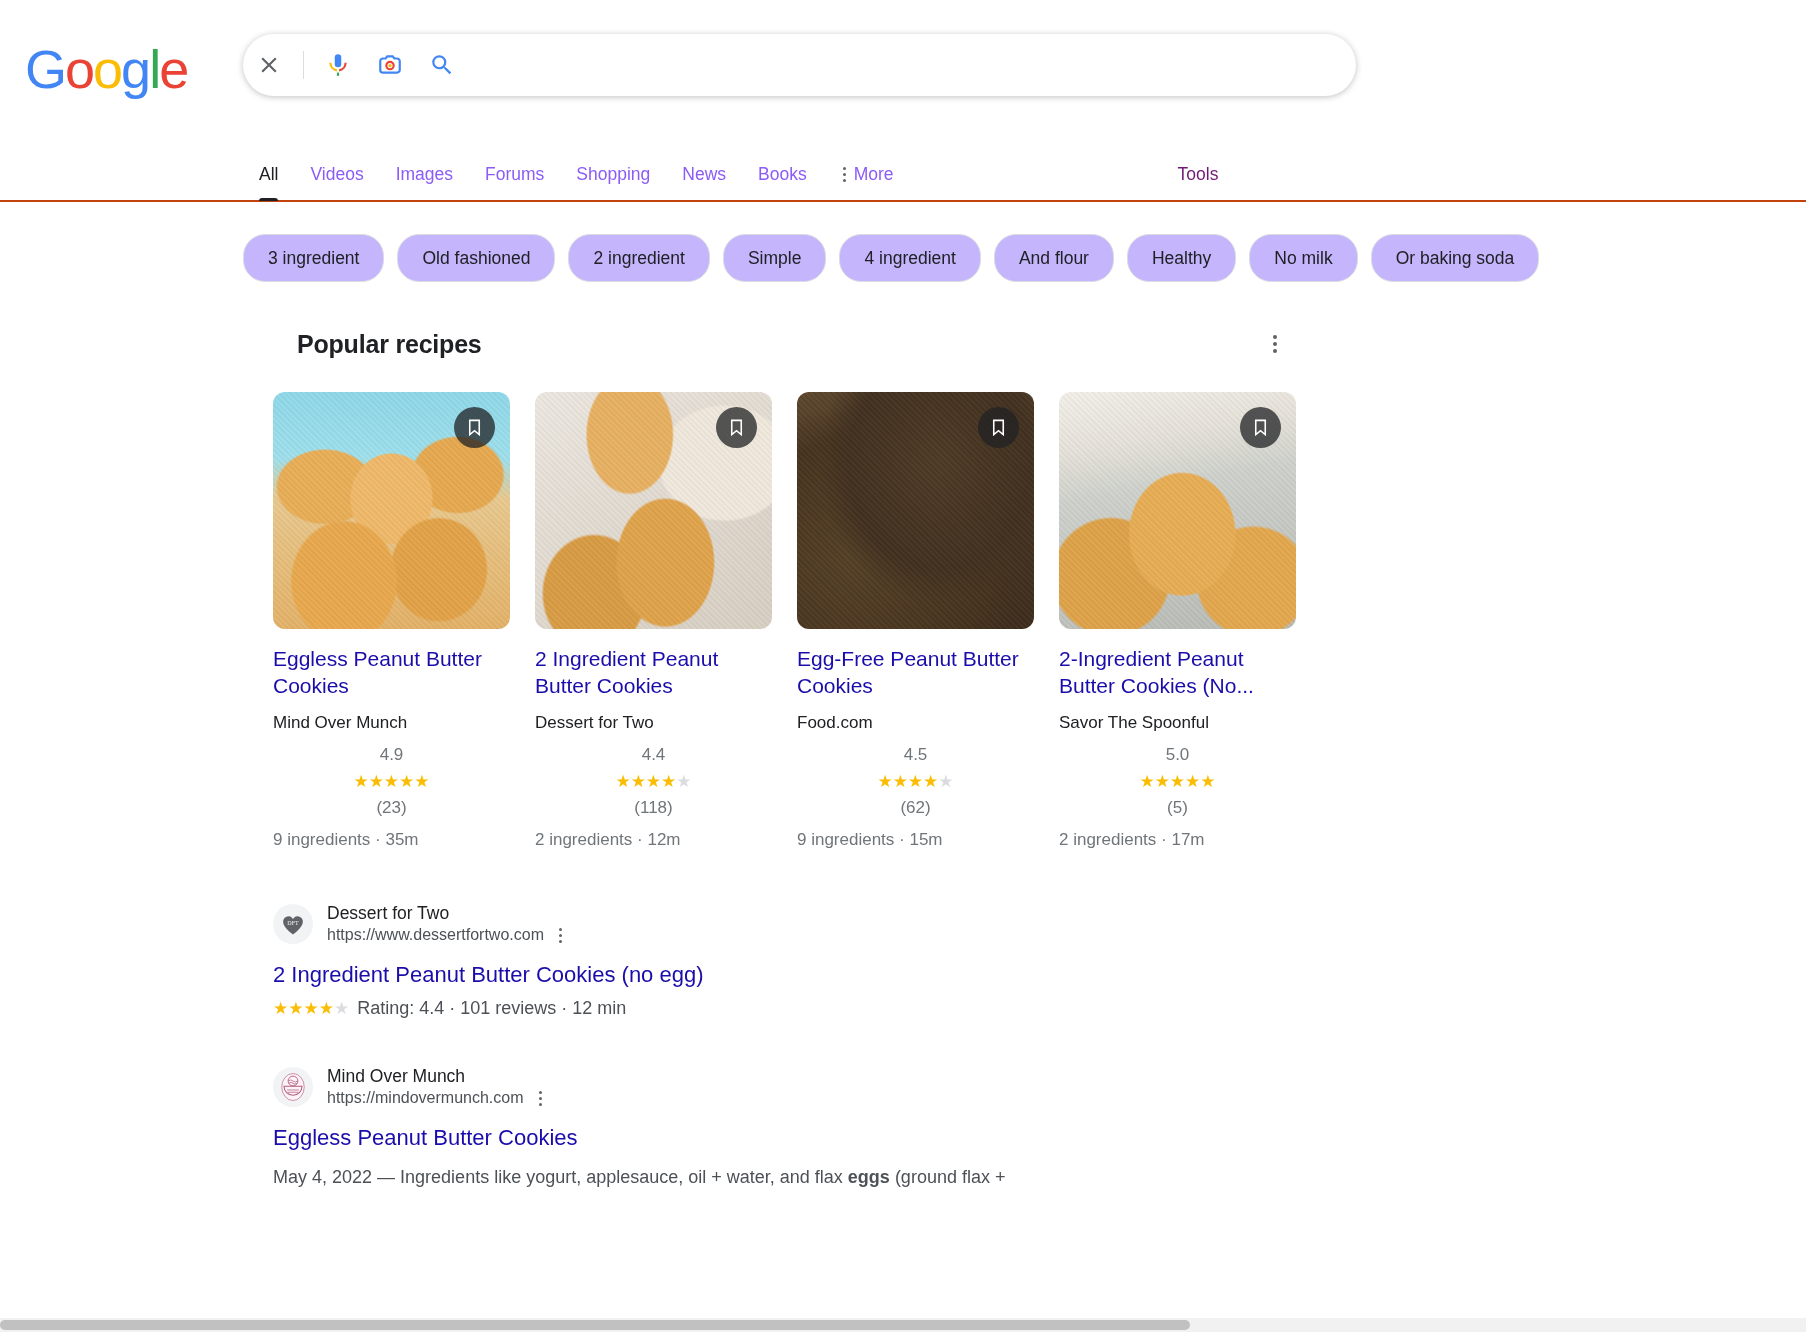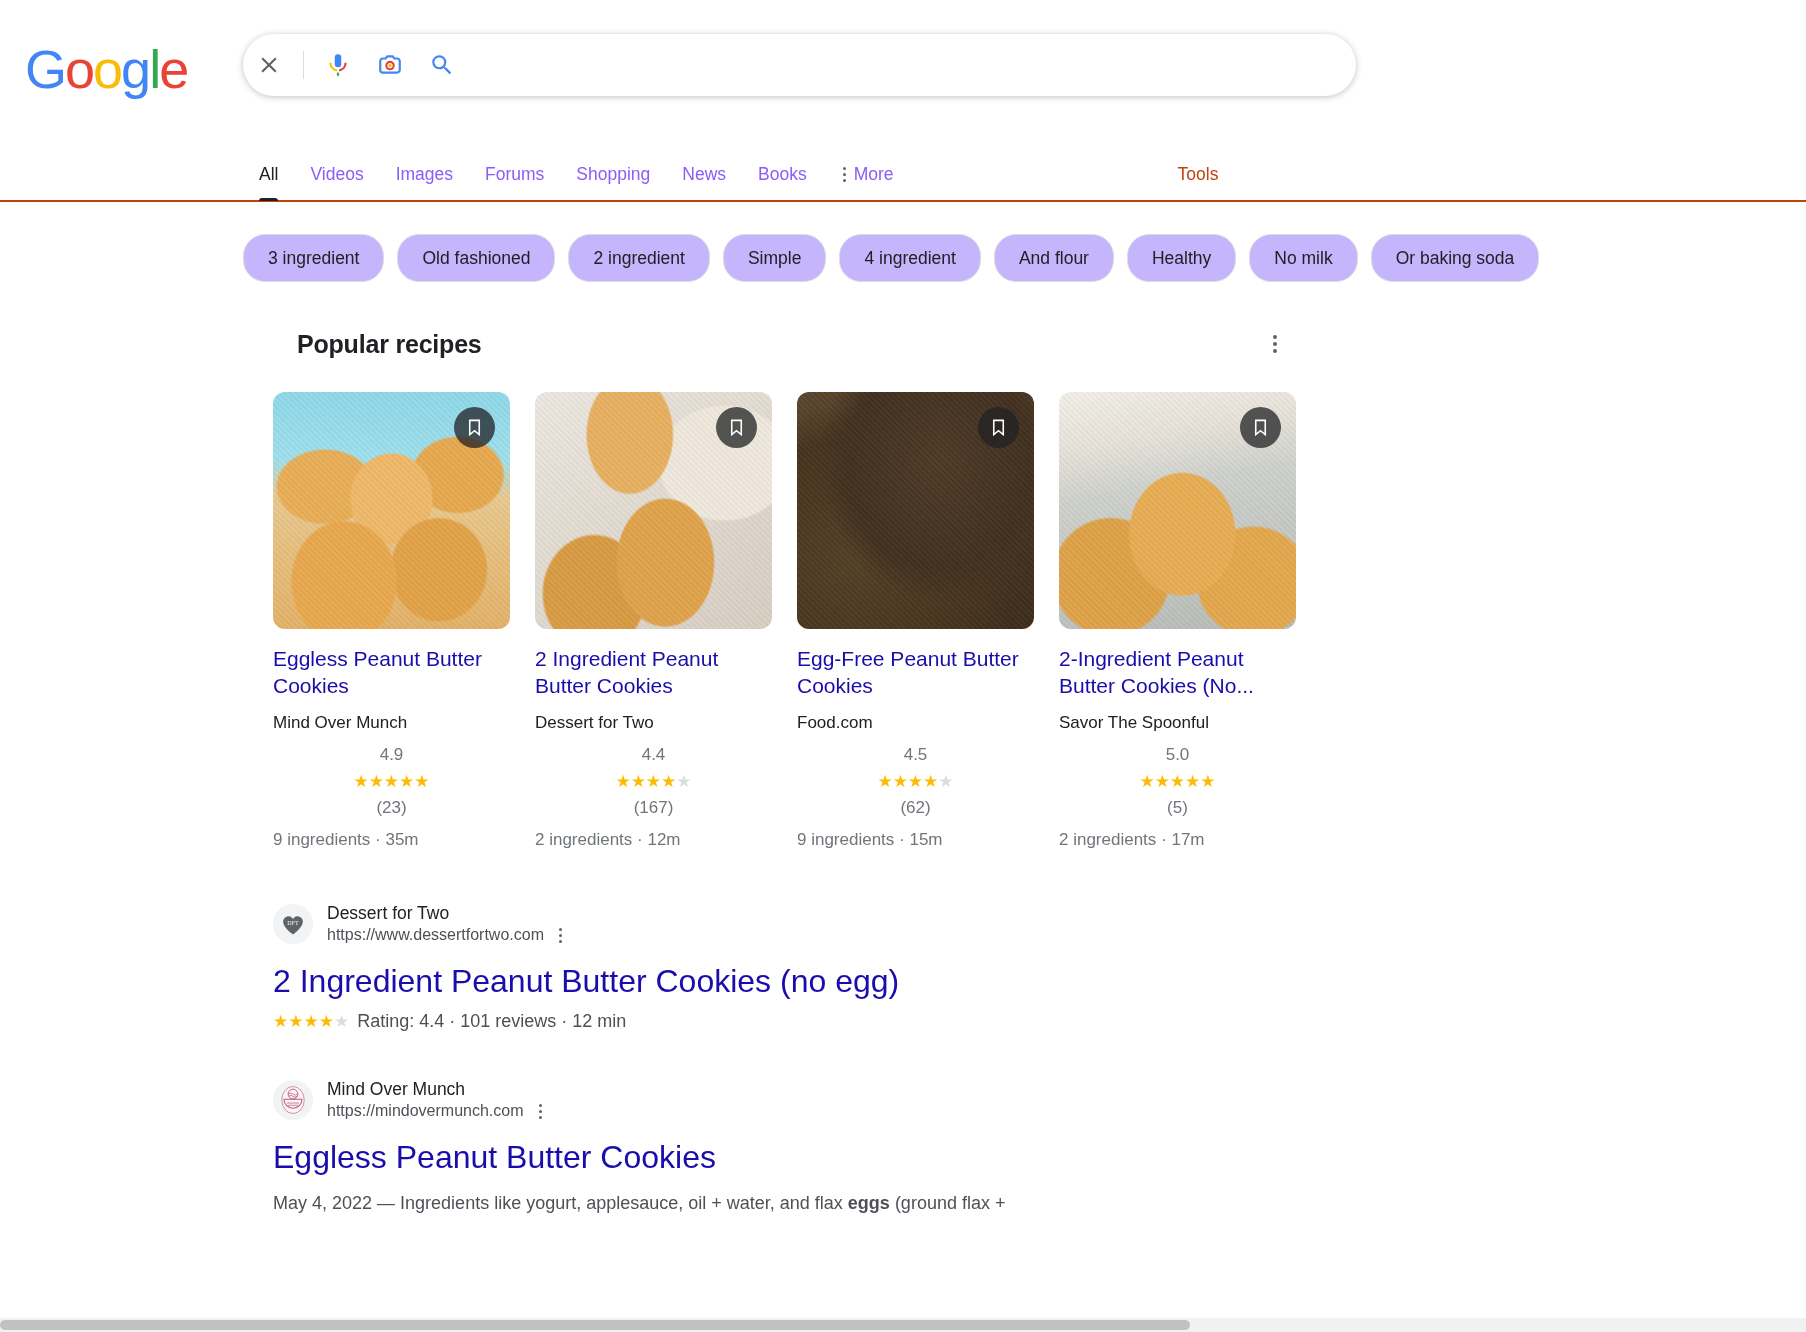--- a/index.html
+++ b/index.html
@@ -95,21 +95,21 @@
     border-radius: 3px 3px 0 0;
   }
   .tab-more { display: flex; align-items: center; gap: 8px; padding-left: 20px; }
   .dots-v {
     display: inline-flex; flex-direction: column; gap: 3px; align-items: center;
   }
   .dots-v i { width: 3px; height: 3px; background: #5f6368; border-radius: 50%; display: block; }
   .tools {
     margin-left: 268px;
     font-size: 17.5px;
-    color: #c2410c;
+    color: #701a75;
     display: flex; align-items: center; height: 100%;
     cursor: pointer;
   }
 
   
   .chips {
     display: flex;
     gap: 13px;
     padding: 32px 0 0 243px;
     align-items: center;
@@ -215,21 +215,21 @@
     display: flex; align-items: center; justify-content: center;
     flex: 0 0 auto;
     overflow: hidden;
   }
   .res-site { line-height: 1.28; }
   .res-name { font-size: 17.5px; color: #202124; }
   .res-url-row { display: flex; align-items: center; gap: 13px; }
   .res-url { font-size: 16px; color: #4d5156; }
   .res-kebab { cursor: pointer; padding: 4px 2px; }
   .res-title {
-    font-size: 32px;
+    font-size: 22px;
     color: #1a0dab;
     margin-top: 14px;
     line-height: 1.3;
     cursor: pointer;
     font-weight: 400;
   }
   .res-snippet {
     font-size: 18px;
     color: #4d5156;
     line-height: 1.58;
@@ -440,21 +440,21 @@
           <svg width="19" height="19" viewBox="0 0 24 24">
               <path fill="none" stroke="#fff" stroke-width="2" d="M6 3h12v18l-6-5-6 5z"></path>
             </svg>
         </div>
       </div>
       <div class="card-title">2 Ingredient Peanut Butter Cookies</div>
       <div class="card-source">Dessert for Two</div>
       <div class="card-rating">
         <span>4.4</span>
         <span class="stars">★★★★<span class="empty">★</span></span>
-        <span>(167)</span>
+        <span>(118)</span>
       </div>
       <div class="card-meta">2 ingredients · 12m</div>
     </div>
 
     <div class="card">
       <div class="card-img img3">
         <div class="img-noise"></div>
         <div class="bookmark">
           <svg width="19" height="19" viewBox="0 0 24 24">
               <path fill="none" stroke="#fff" stroke-width="2" d="M6 3h12v18l-6-5-6 5z"></path>

